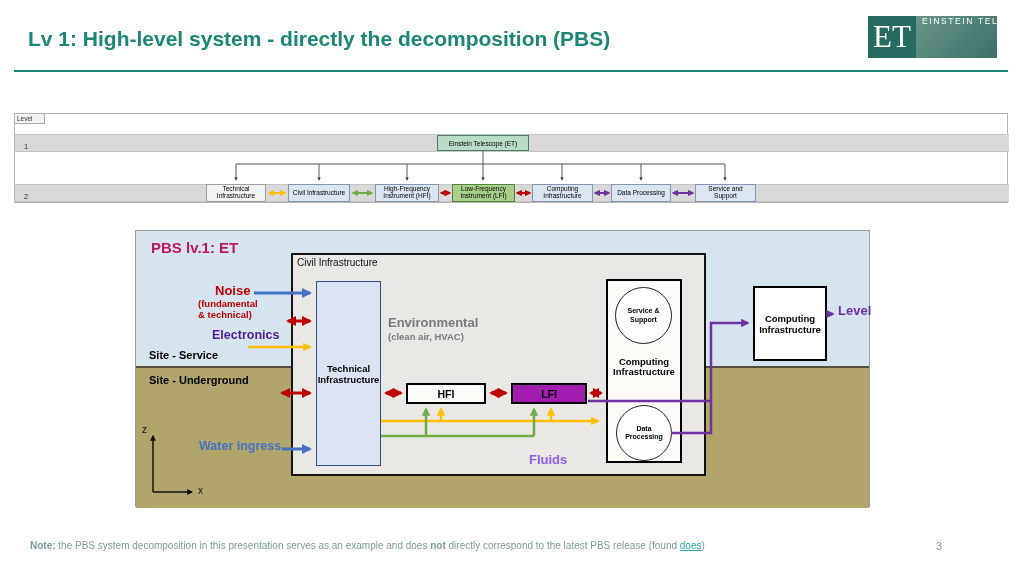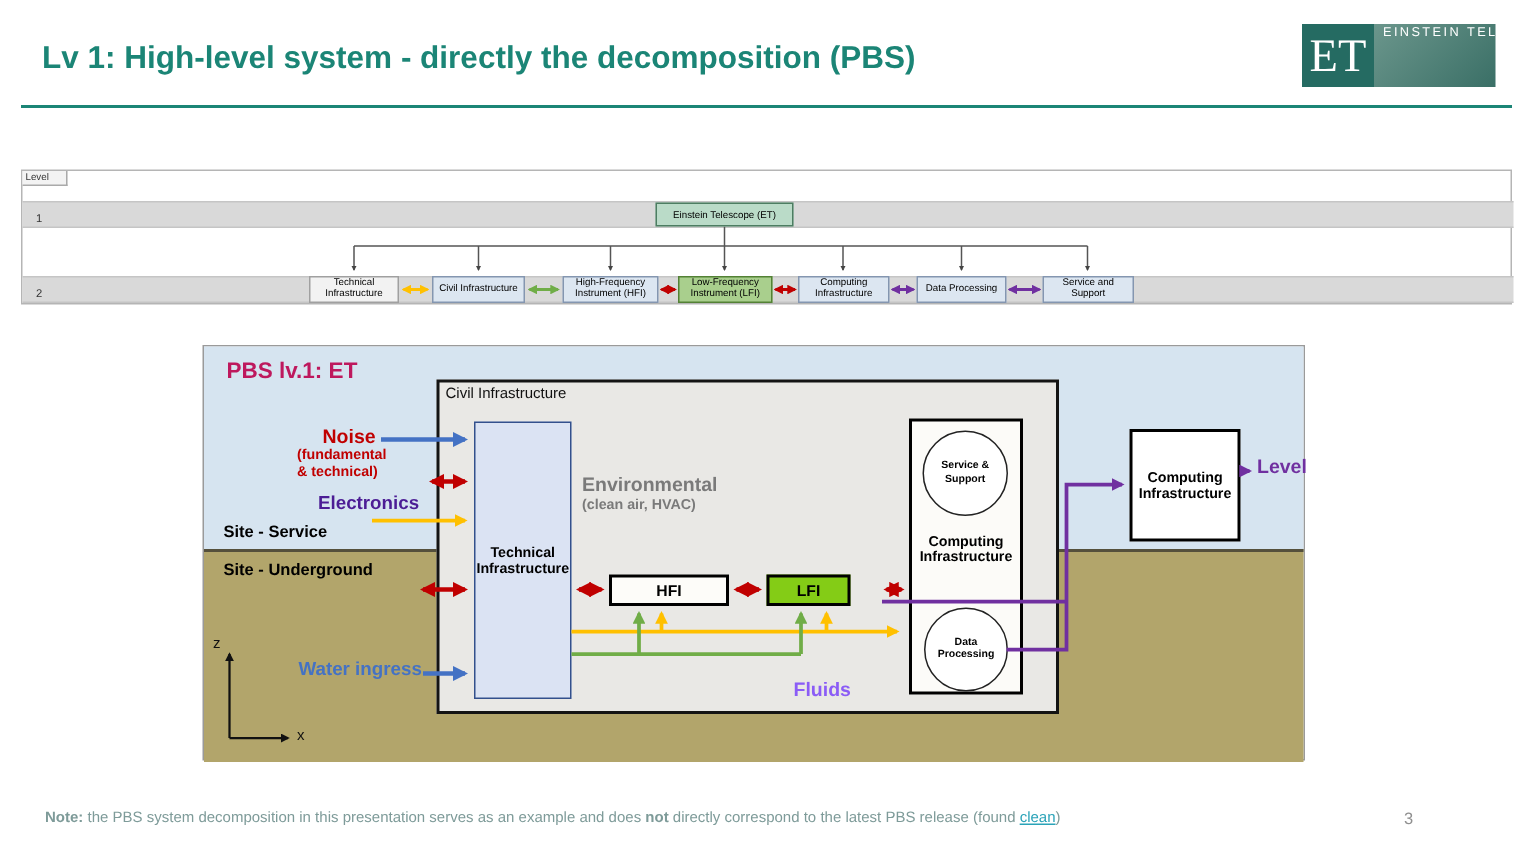--- a/index.html
+++ b/index.html
@@ -37,21 +37,21 @@
   .underground { left:0; top:135px; width:100%; height:142px; background:#b2a56b; border-top:2px solid #55503c; }
   .d-title { left:15px; top:8px; font-size:15px; font-weight:bold; color:#be185d; }
   .civil { left:155px; top:22px; width:415px; height:223px; background:#e9e8e5; border:2px solid #141414; }
   .civil-label { left:161px; top:26px; font-size:10px; color:#111; }
   .tech { left:180px; top:50px; width:65px; height:185px; background:#dbe3f3; border:1px solid #33508c;
           display:flex; align-items:center; justify-content:center; text-align:center; font-size:9.5px; font-weight:bold; padding:0 4px; }
   .env  { left:252px; top:84px; font-size:13px; font-weight:bold; color:#7a7a7a; }
   .env-sub { left:252px; top:100px; font-size:9.5px; font-weight:bold; color:#7a7a7a; }
   .hfi { left:270px; top:152px; width:80px; height:21px; background:#fdfcf9; border:2px solid #000;
          display:flex; align-items:center; justify-content:center; font-size:10.5px; font-weight:bold; }
-  .lfi { left:375px; top:152px; width:56px; height:21px; background:#84cc16; border:2px solid #000;
+  .lfi { left:375px; top:152px; width:76px; height:21px; background:#a21caf; border:2px solid #000;
          display:flex; align-items:center; justify-content:center; font-size:10.5px; font-weight:bold; }
   .comp-inner { left:470px; top:48px; width:76px; height:184px; background:#fcfbf8; border:2px solid #000; }
   .circle { border-radius:50%; border:1.5px solid #222; background:#fff; display:flex; align-items:center;
             justify-content:center; text-align:center; font-size:7px; font-weight:bold; padding:5px; line-height:1.15; }
   .ss-circle { left:479px; top:56px; width:57px; height:57px; }
   .dp-circle { left:480px; top:174px; width:56px; height:56px; }
   .comp-inner-label { left:470px; top:126px; width:76px; text-align:center; font-size:9.5px; font-weight:bold; line-height:1.1; }
   .comp-outer { left:617px; top:55px; width:74px; height:75px; background:#fff; border:2px solid #000;
          display:flex; align-items:center; justify-content:center; text-align:center; font-size:9.5px; font-weight:bold; padding:0 6px; }
   .data-label { left:702px; top:72px; font-size:13px; font-weight:bold; color:#7030A0; }
@@ -233,15 +233,15 @@
     </g>
 
     <g stroke="#111" stroke-width="1.5" fill="none">
       <path d="M17,261 V205" marker-end="url(#mK)"></path>
       <path d="M17,261 H56" marker-end="url(#mK)"></path>
     </g>
   </svg>
 </div>
 
 <div class="abs note">
-  <span class="b">Note:</span><span> the PBS system decomposition in this presentation serves as an example and does </span><span class="b">not</span><span> directly correspond to the latest PBS release (found </span><a>clean</a><span>)</span>
+  <span class="b">Note:</span><span> the PBS system decomposition in this presentation serves as an example and does </span><span class="b">not</span><span> directly correspond to the latest PBS release (found </span><a>does</a><span>)</span>
 </div>
 <div class="abs pagenum">3</div>
 
 </body></html>

